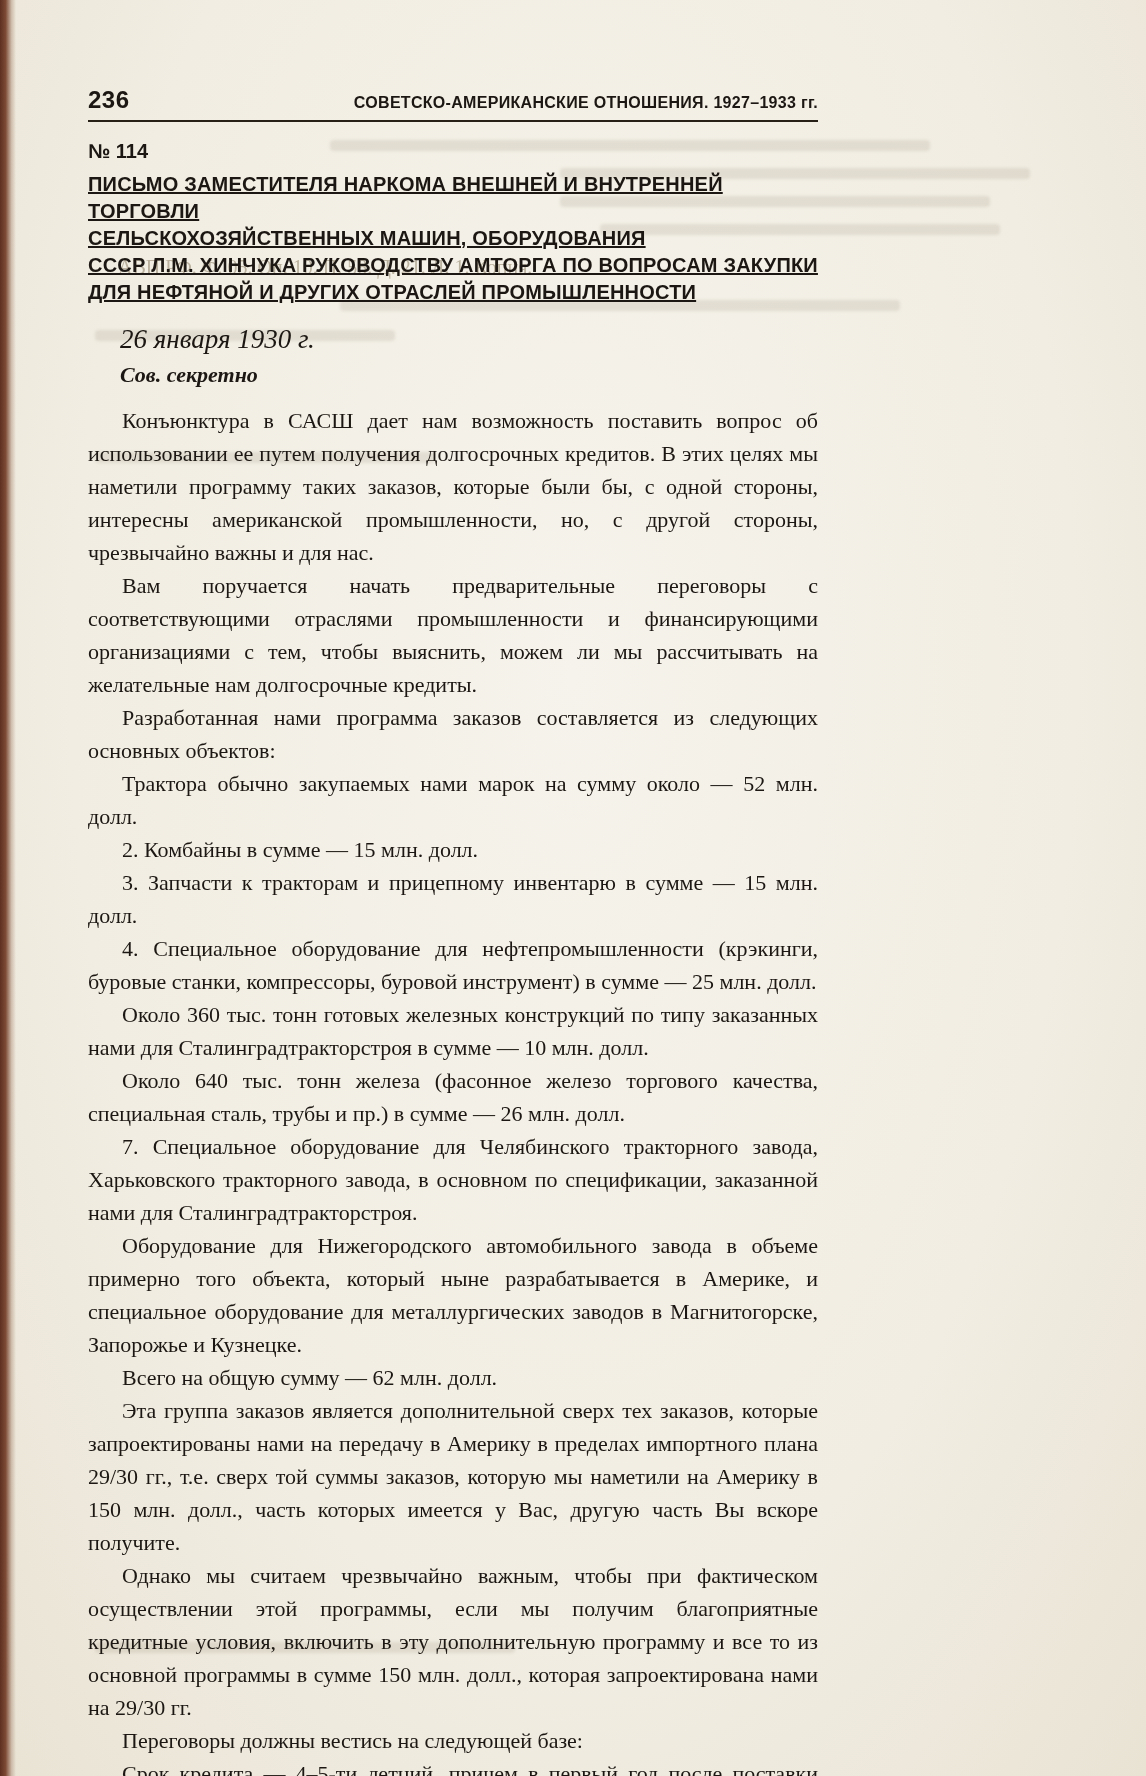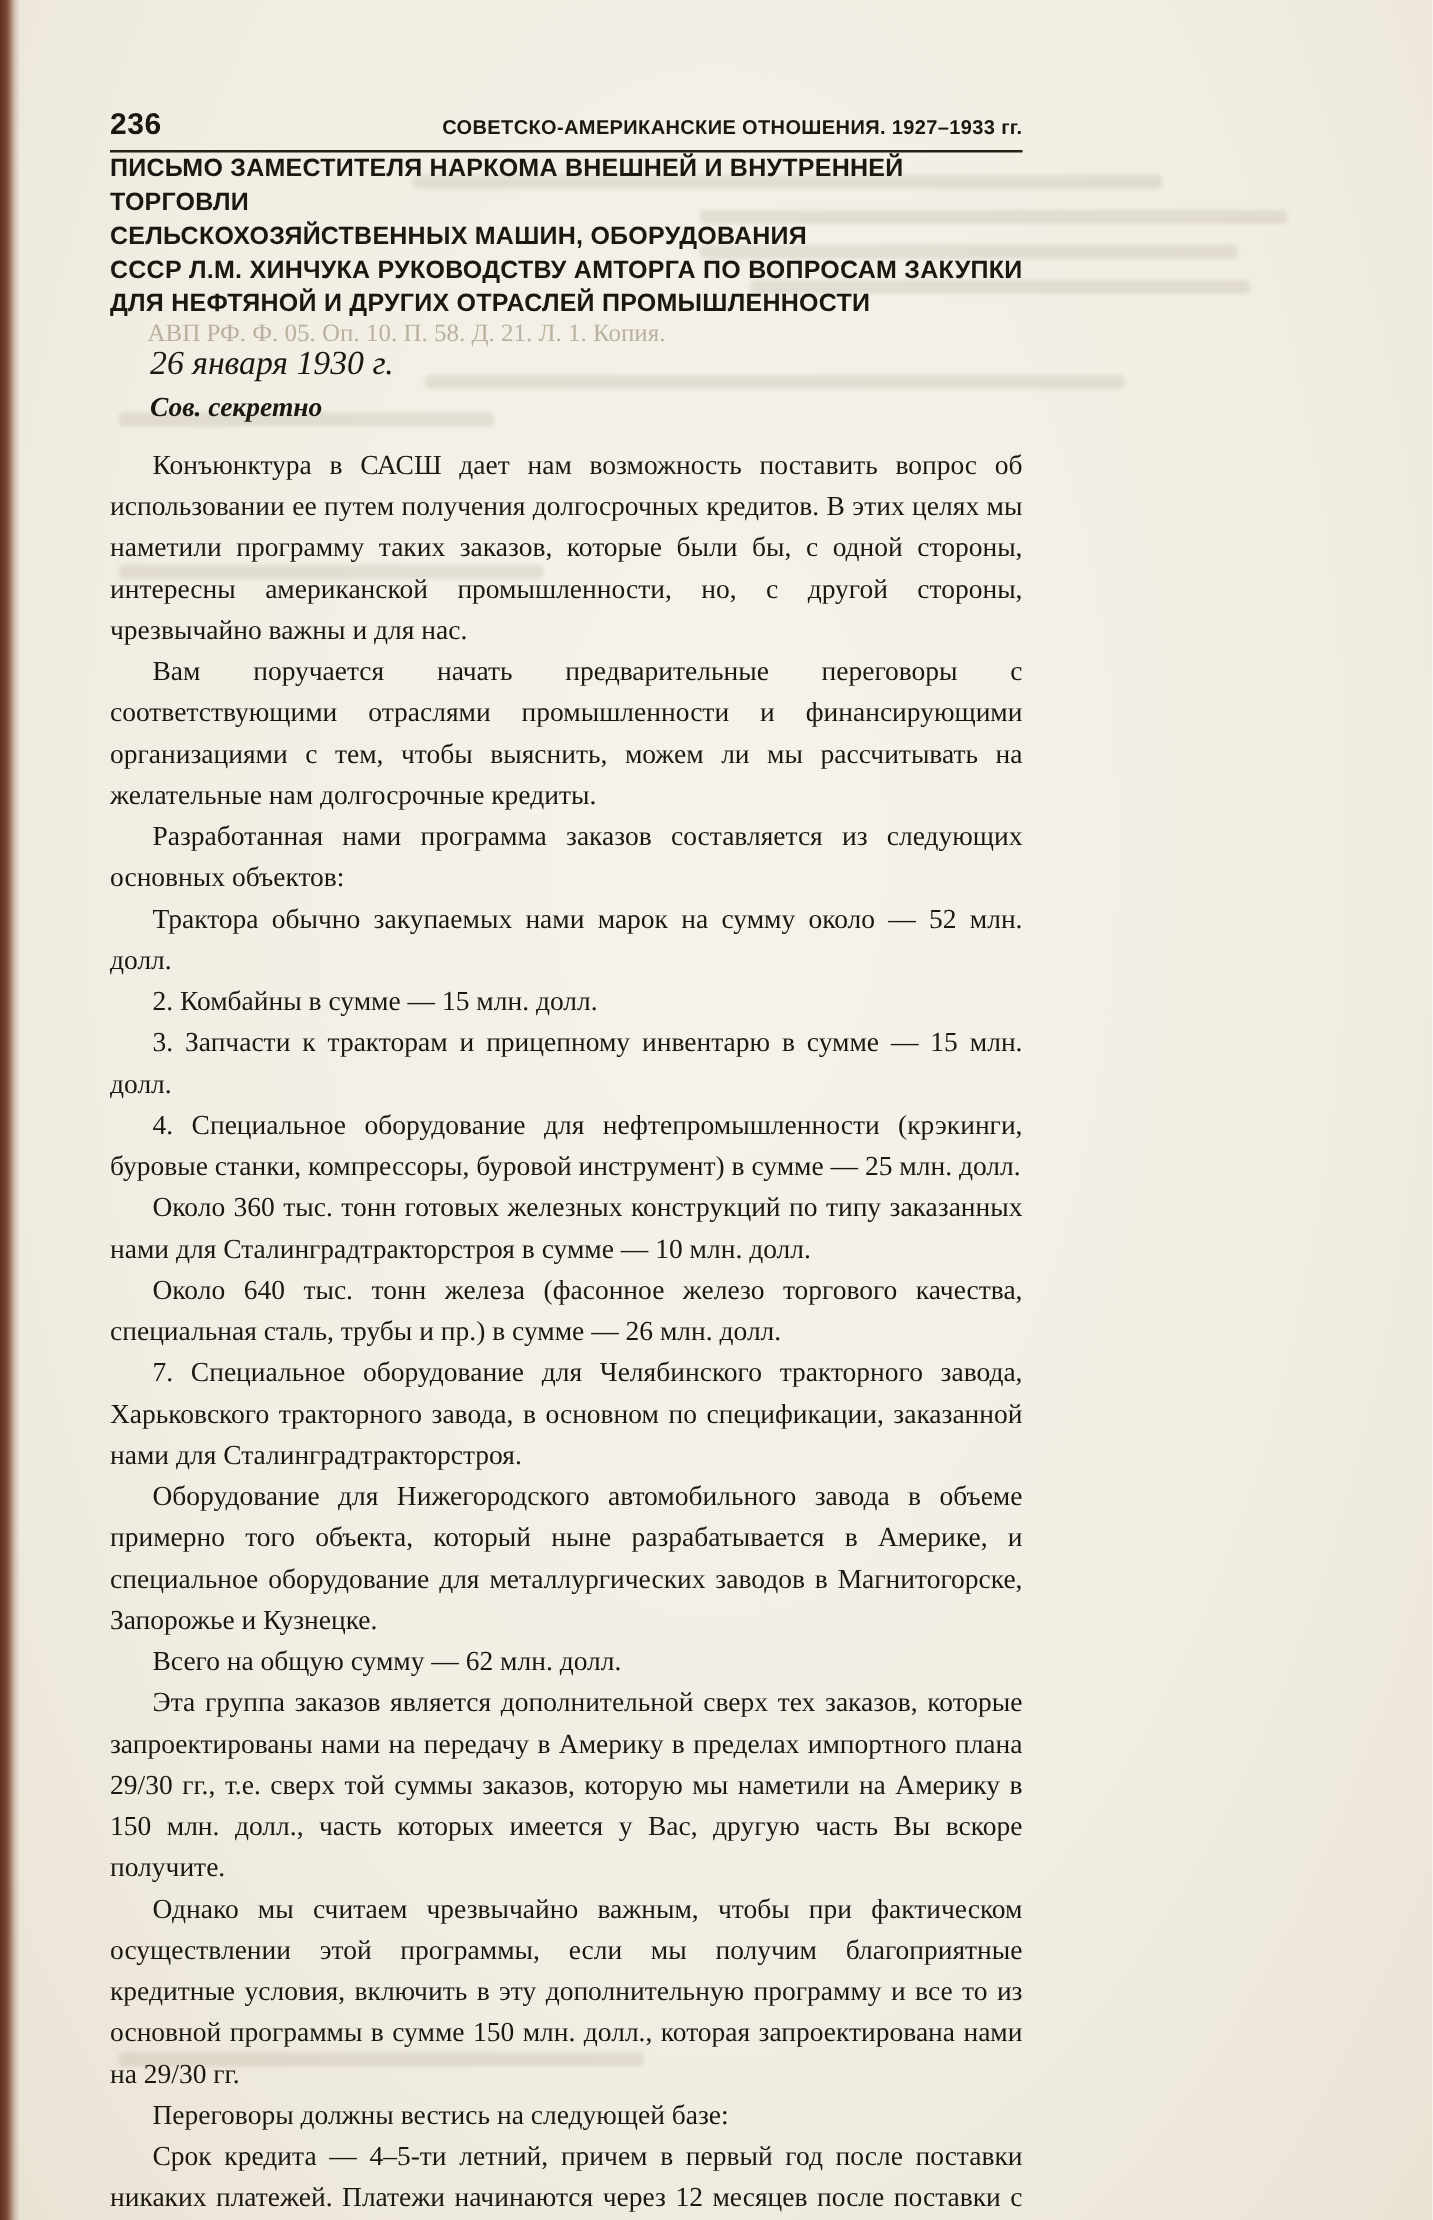--- a/index.html
+++ b/index.html
@@ -51,20 +51,21 @@
     font-size: 20px;
     margin: 18px 0 8px 0;
   }
   .doc-title { margin: 0; }
   .title-line {
     font-family: "Liberation Sans", sans-serif;
     font-weight: bold;
     font-size: 20px;
     line-height: 27px;
     letter-spacing: 0.2px;
+    text-decoration: underline;
   }
 
   .doc-date {
     font-style: italic;
     font-size: 27px;
     margin: 18px 0 0 32px;
   }
   .doc-class {
     font-style: italic;
     font-weight: bold;
@@ -125,20 +126,21 @@
 </div>
 
 <div class="content">
 
   <header class="running-head">
     <span class="pagenum">236</span>
     <span class="head-title">СОВЕТСКО-АМЕРИКАНСКИЕ ОТНОШЕНИЯ. 1927–1933 гг.</span>
   </header>
   <div class="head-rule"></div>
 
+  <p class="doc-no">№ 114</p>
 
   <div class="doc-title">
 
       <div class="title-line">ПИСЬМО ЗАМЕСТИТЕЛЯ НАРКОМА ВНЕШНЕЙ И ВНУТРЕННЕЙ ТОРГОВЛИ</div>
 
       <div class="title-line">СЕЛЬСКОХОЗЯЙСТВЕННЫХ МАШИН, ОБОРУДОВАНИЯ</div>
 
       <div class="title-line">СССР Л.М. ХИНЧУКА РУКОВОДСТВУ АМТОРГА ПО ВОПРОСАМ ЗАКУПКИ</div>
 
       <div class="title-line">ДЛЯ НЕФТЯНОЙ И ДРУГИХ ОТРАСЛЕЙ ПРОМЫШЛЕННОСТИ</div>

